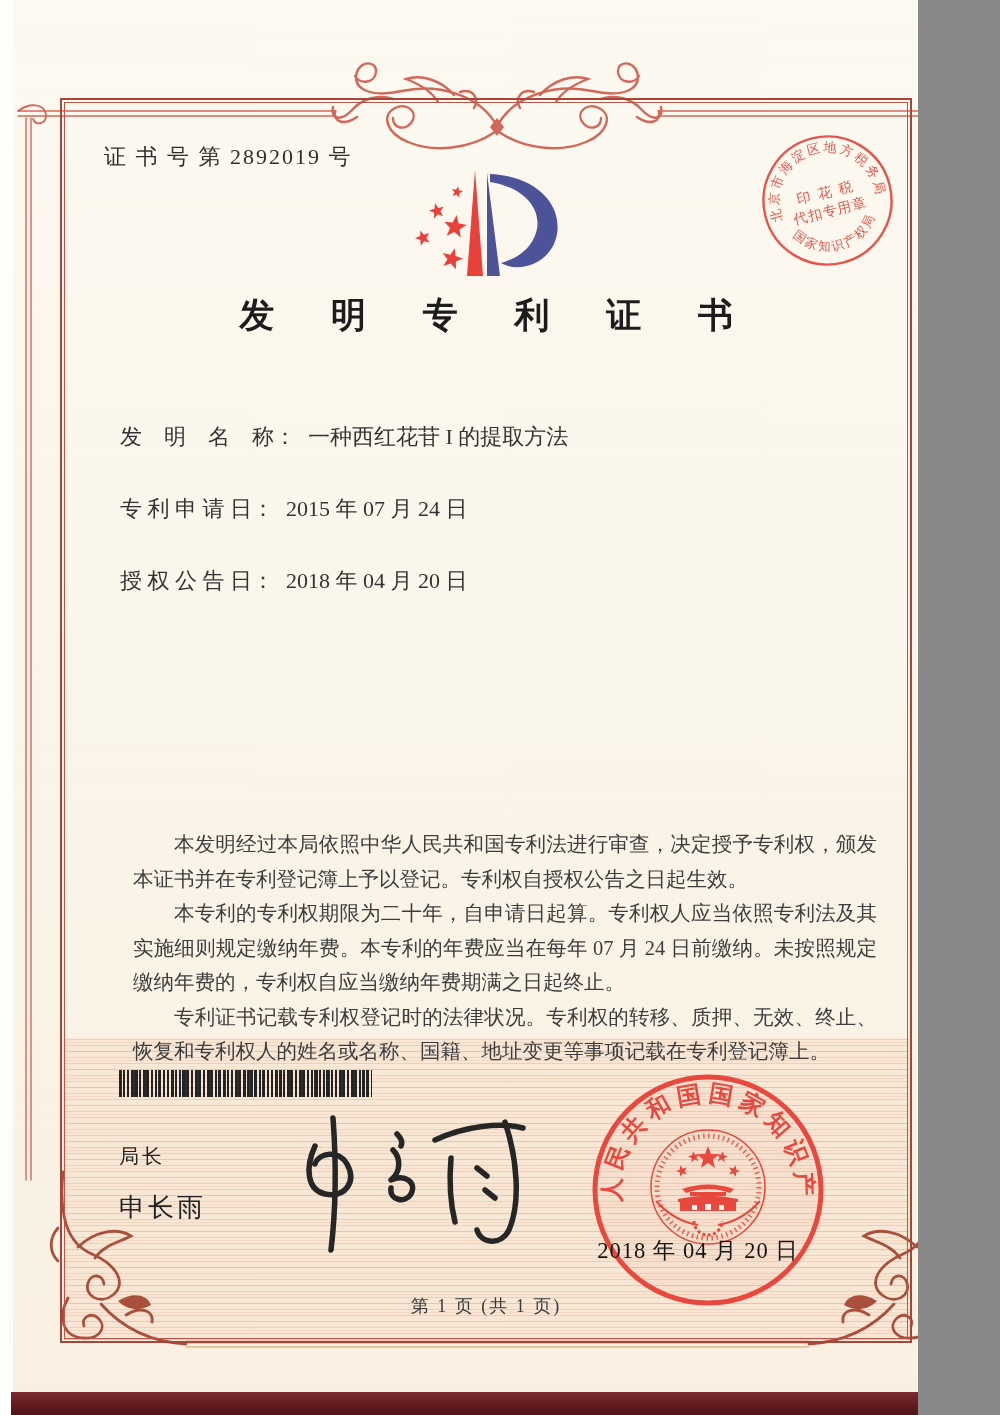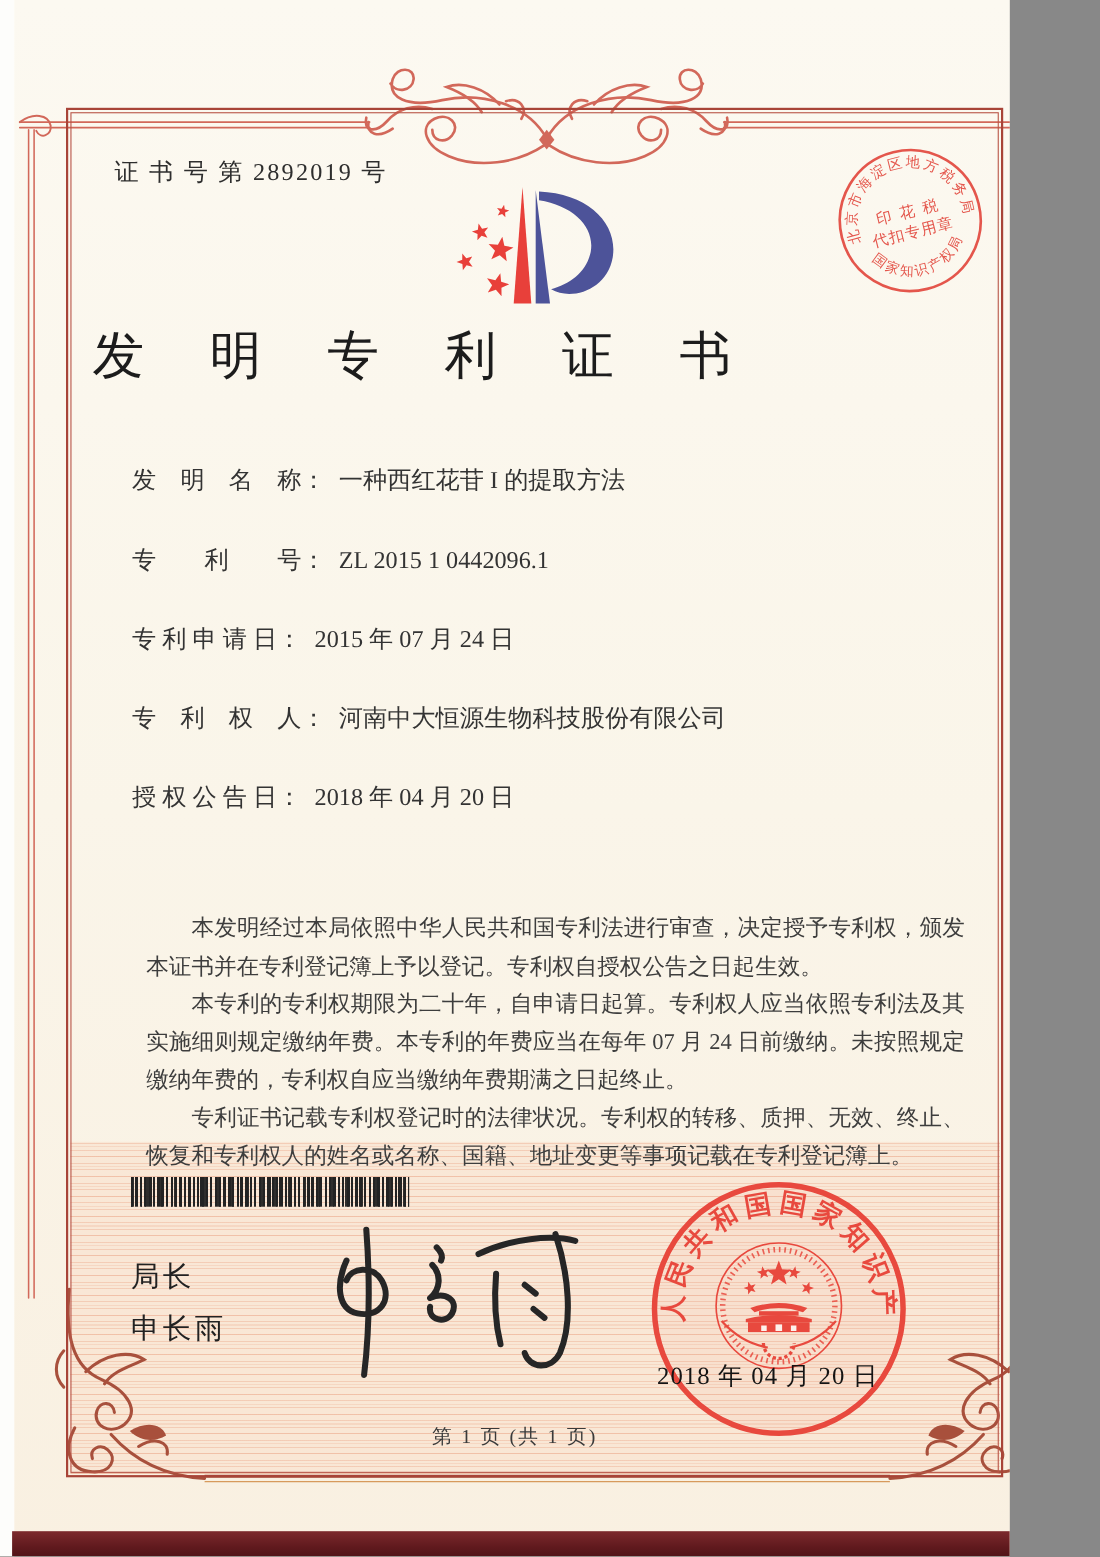--- a/index.html
+++ b/index.html
@@ -19,45 +19,45 @@
   .waves { position:absolute; left:64px; top:1038px; width:845px; height:302px; z-index:0;
     background-color:rgba(249,219,198,0.48);
     background-image:
       repeating-linear-gradient(0deg, rgba(230,143,108,0.30) 0 1px, transparent 1px 6px),
       repeating-linear-gradient(0deg, rgba(230,143,108,0.18) 0 1px, transparent 1px 9px);
   }
   .cert-no { position:absolute; left:104px; top:142px; font-size:22px; letter-spacing:2px;
     color:#2e2e2e; z-index:2; }
   .logo { position:absolute; left:398px; top:166px; width:190px; height:138px; z-index:2; }
   .tax-stamp { position:absolute; left:740px; top:113px; width:175px; height:175px; z-index:2; }
-  .title { position:absolute; left:60px; top:292px; width:852px; text-align:left;
-    font-size:47px; font-weight:400; letter-spacing:24px; text-indent:24px;
+  .title { position:absolute; left:60px; top:292px; width:852px; text-align:center;
+    font-size:35px; font-weight:700; letter-spacing:24px; text-indent:24px;
     color:#1c1c1c; z-index:2; }
   .fields { position:absolute; left:120px; top:425px; width:770px; z-index:2; }
   .field-row { height:22px; line-height:24px; margin-bottom:50px; font-size:22px; color:#333;
     white-space:nowrap; }
   .field-row .val { margin-left:12px;margin-top:24px; }
   .body-text { position:absolute; left:120px; top:827px; width:757px; font-size:20.5px;
     line-height:34.5px; color:#3d3d3d; text-align:justify; z-index:2; }
   .body-text p { text-indent:2em;margin-left:13px; }
   .barcode { position:absolute; left:119px; top:1070px; width:253px; height:27px; z-index:2;
     background-image:
       repeating-linear-gradient(90deg,#232323 0 2px, transparent 2px 4px),
       repeating-linear-gradient(90deg,#232323 0 1px, transparent 1px 9px),
       repeating-linear-gradient(90deg,rgba(30,30,30,.92) 0 3px, transparent 3px 13px);
   }
-  .comm-title { position:absolute; left:119px; top:1143px; font-size:26px; color:#222;
+  .comm-title { position:absolute; left:119px; top:1143px; font-size:20px; color:#222;
     font-family:"Liberation Sans","DejaVu Sans",sans-serif; letter-spacing:3px; z-index:3;text-align:center; }
   .comm-name  { position:absolute; left:119px; top:1190px; font-size:26px; color:#222;
     font-family:Liberation Mono, monospace; letter-spacing:3px; z-index:3; }
   .signature { position:absolute; left:255px; top:1098px; width:290px; height:175px; z-index:3; }
   .office-seal { position:absolute; left:583px; top:1065px; width:250px; height:250px; z-index:2; }
   .seal-date { position:absolute; left:578px; top:1235px; width:240px; text-align:center;
     font-size:22.5px; color:#141414; letter-spacing:1px; z-index:4; }
-  .footer { position:absolute; left:42px; top:1294px; width:852px; text-align:center;
+  .footer { position:absolute; left:60px; top:1294px; width:852px; text-align:center;
     font-size:18px; color:#3a3a3a; letter-spacing:2px; z-index:2; }
 </style>
 </head>
 <body>
 
 <div id="stage">
 
   <div class="waves"></div>
 
   <svg class="border-layer" viewBox="0 0 1000 1415">
@@ -131,27 +131,21 @@
     </g>
   </svg>
 
   <div class="title">发 明 专 利 证 书</div>
 
   <div class="fields">
     <div class="field-row">
       <span class="lbl">发　明　名　称：</span><span class="val">一种西红花苷 I 的提取方法</span>
     </div>
     <div class="field-row">
-      <span class="lbl">专　　利　　号：</span><span class="val">ZL 2015 1 0442096.1</span>
-    </div>
-    <div class="field-row">
       <span class="lbl">专 利 申 请 日：</span><span class="val">2015 年 07 月 24 日</span>
-    </div>
-    <div class="field-row">
-      <span class="lbl">专　利　权　人：</span><span class="val">河南中大恒源生物科技股份有限公司</span>
     </div>
     <div class="field-row">
       <span class="lbl">授 权 公 告 日：</span><span class="val">2018 年 04 月 20 日</span>
     </div>
   </div>
 
   <div class="body-text">
     <p>本发明经过本局依照中华人民共和国专利法进行审查，决定授予专利权，颁发本证书并在专利登记簿上予以登记。专利权自授权公告之日起生效。</p>
     <p>本专利的专利权期限为二十年，自申请日起算。专利权人应当依照专利法及其实施细则规定缴纳年费。本专利的年费应当在每年 07 月 24 日前缴纳。未按照规定缴纳年费的，专利权自应当缴纳年费期满之日起终止。</p>
     <p>专利证书记载专利权登记时的法律状况。专利权的转移、质押、无效、终止、恢复和专利权人的姓名或名称、国籍、地址变更等事项记载在专利登记簿上。</p>

